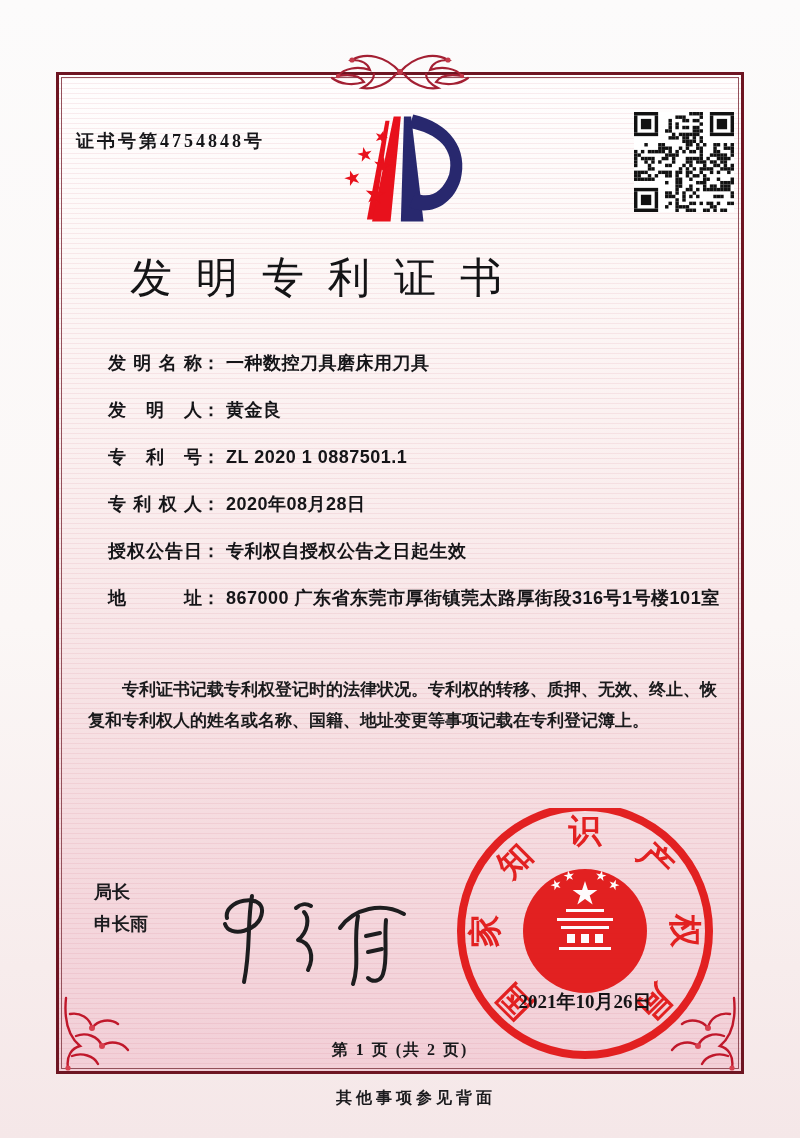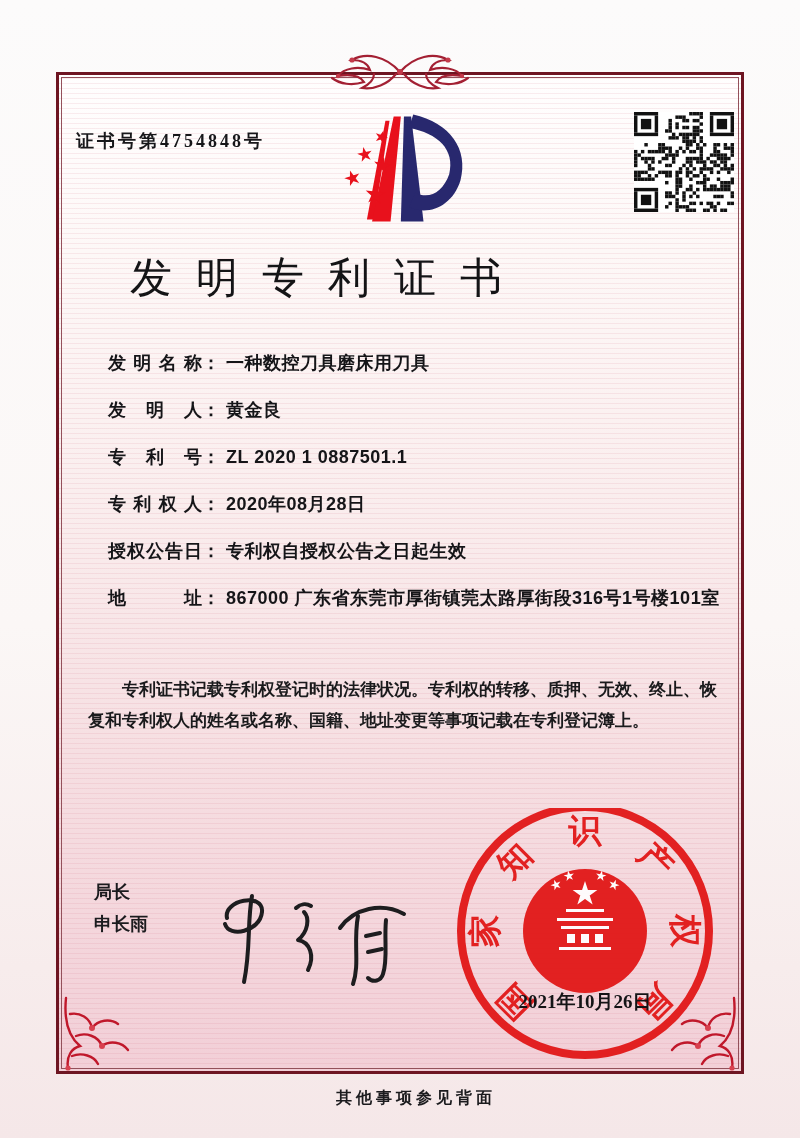--- a/index.html
+++ b/index.html
@@ -473,15 +473,16 @@
         <text transform="translate(65 53) rotate(-45)" dy="10">知</text>
         <text transform="translate(135 24)" dy="10">识</text>
         <text transform="translate(205 53) rotate(45)" dy="10">产</text>
         <text transform="translate(234 123) rotate(90)" dy="10">权</text>
         <text transform="translate(205 193) rotate(135)" dy="10">局</text>
       </g>
     </g>
     <text x="135" y="200" font-size="19" font-weight="700" fill="#141416" text-anchor="middle">2021年10月26日</text>
   </svg>
 
+  <div class="page-no">第 1 页 (共 2 页)</div>
   <div class="back-note">其他事项参见背面</div>
 
 </div>
 
 </body></html>

